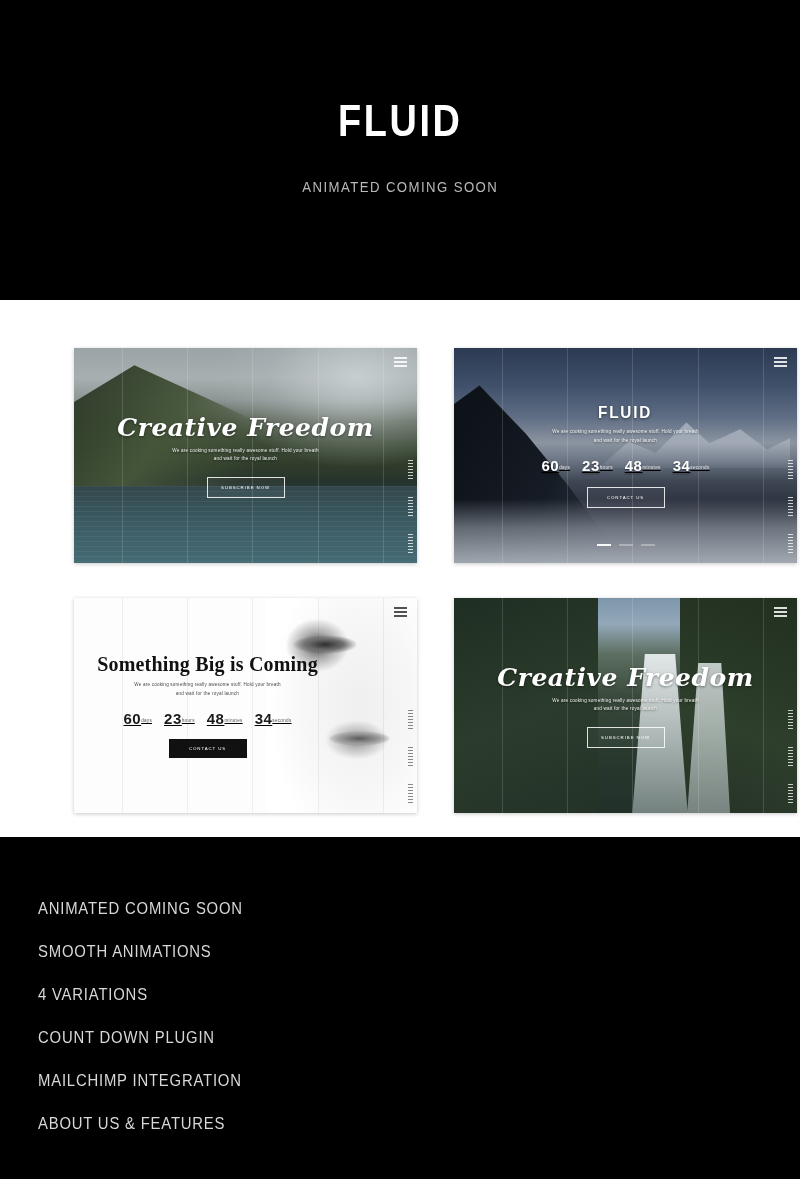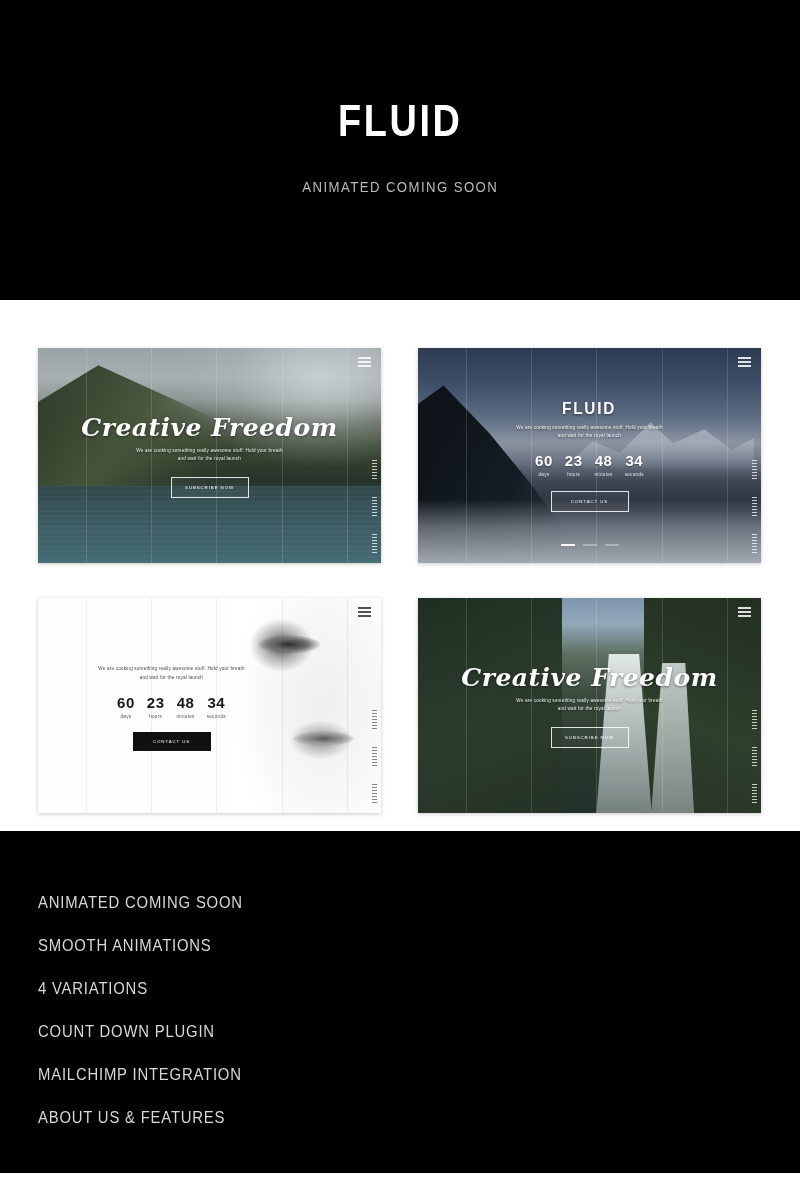--- a/index.html
+++ b/index.html
@@ -35,26 +35,27 @@
     font-size: 15px;
     letter-spacing: 1.6px;
     margin-top: 32px;
     transform: scaleX(0.88);
     font-family: "Liberation Sans Narrow", "Liberation Sans", sans-serif;
   }
 
   
   .gallery {
     background: #ffffff;
-    padding: 48px 38px 18px 38px;
+    padding: 48px 38px 24px 38px;
     display: grid;
     grid-template-columns: 343px 343px;
     grid-template-rows: 215px 215px;
     column-gap: 37px;
     row-gap: 35px;
+    margin-left: 36px;
   }
 
   .thumb {
     position: relative;
     width: 343px;
     height: 215px;
     overflow: hidden;
     box-shadow: 0 1px 4px rgba(0,0,0,0.22);
   }
 
@@ -228,21 +229,21 @@
     margin-top: 5px;
     max-width: 150px;
     letter-spacing: .2px;
     text-shadow: 0 1px 2px rgba(0,0,0,.5);
   }
   .tagline.dark { color: #4a4a4a; text-shadow: none; }
 
   .countdown {
     display: flex; gap: 12px; margin-top: 13px;
   }
-  .cd-unit { display:flex; flex-direction: column; align-items: center; }
+  .cd-unit { display:flex; flex-direction: row; align-items: center; text-decoration: underline; }
   .cd-num {
     font-family: "Liberation Sans Narrow", "Liberation Sans", sans-serif;
     font-size: 15px; font-weight: bold; line-height: 1;
     color: #ffffff; letter-spacing: .5px;
     text-shadow: 0 1px 2px rgba(0,0,0,.45);
   }
   .cd-lab {
     font-size: 4.6px; margin-top: 4px; color: rgba(255,255,255,.85);
     letter-spacing: .3px;
   }
@@ -413,20 +414,21 @@
         <i></i>
         <i></i>
         <i></i>
       </div>
     <div class="side-nav dark">
       <span></span>
         <span></span>
         <span></span>
     </div>
     <div class="content" style="align-items:center;padding-right:76px;">
+      <div class="t-serif">Something Big is Coming</div>
       <div class="tagline dark">
         <span>We are cooking something really awesome stuff. Hold your breath</span>
         <span>and wait for the royal launch</span>
       </div>
       <div class="countdown dark">
         <div class="cd-unit">
           <div class="cd-num">60</div>
           <div class="cd-lab">days</div>
         </div>
         <div class="cd-unit">

